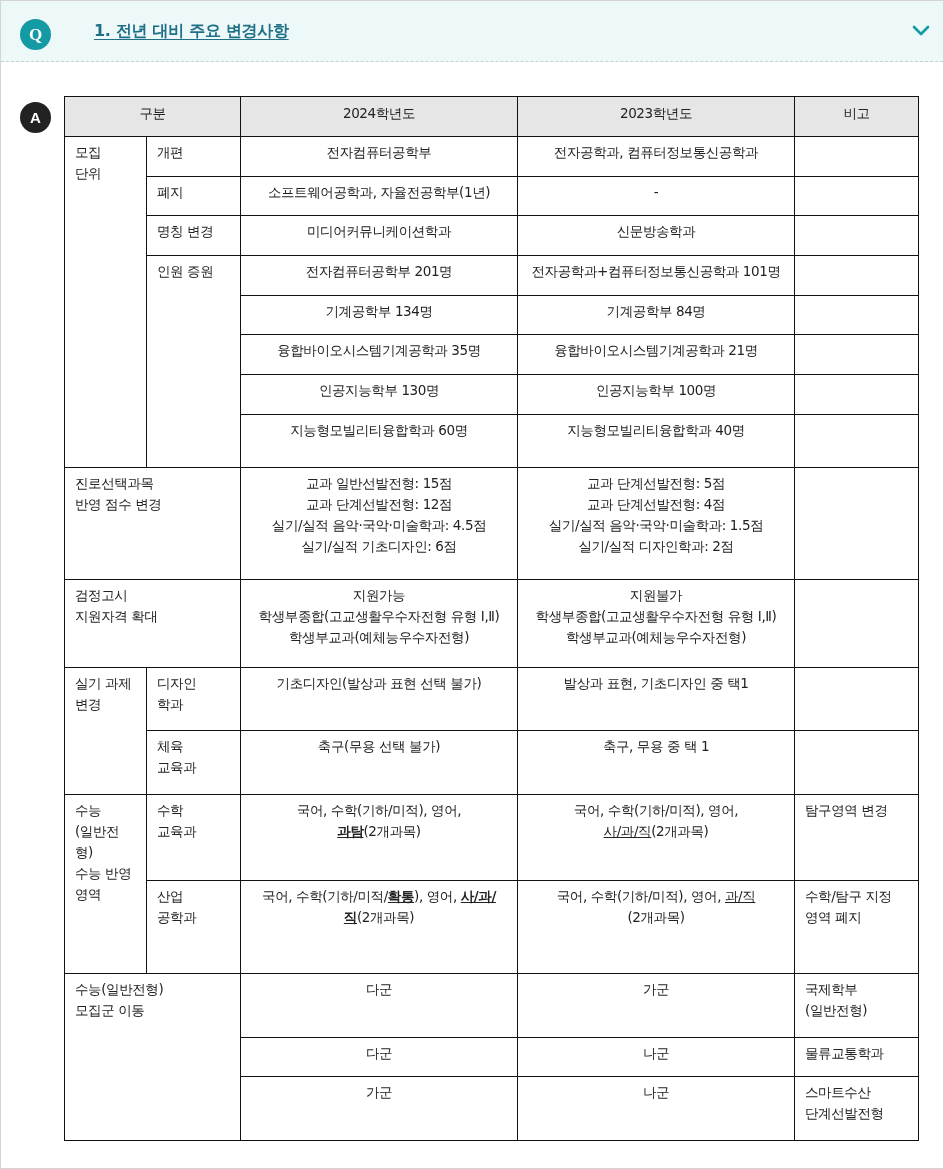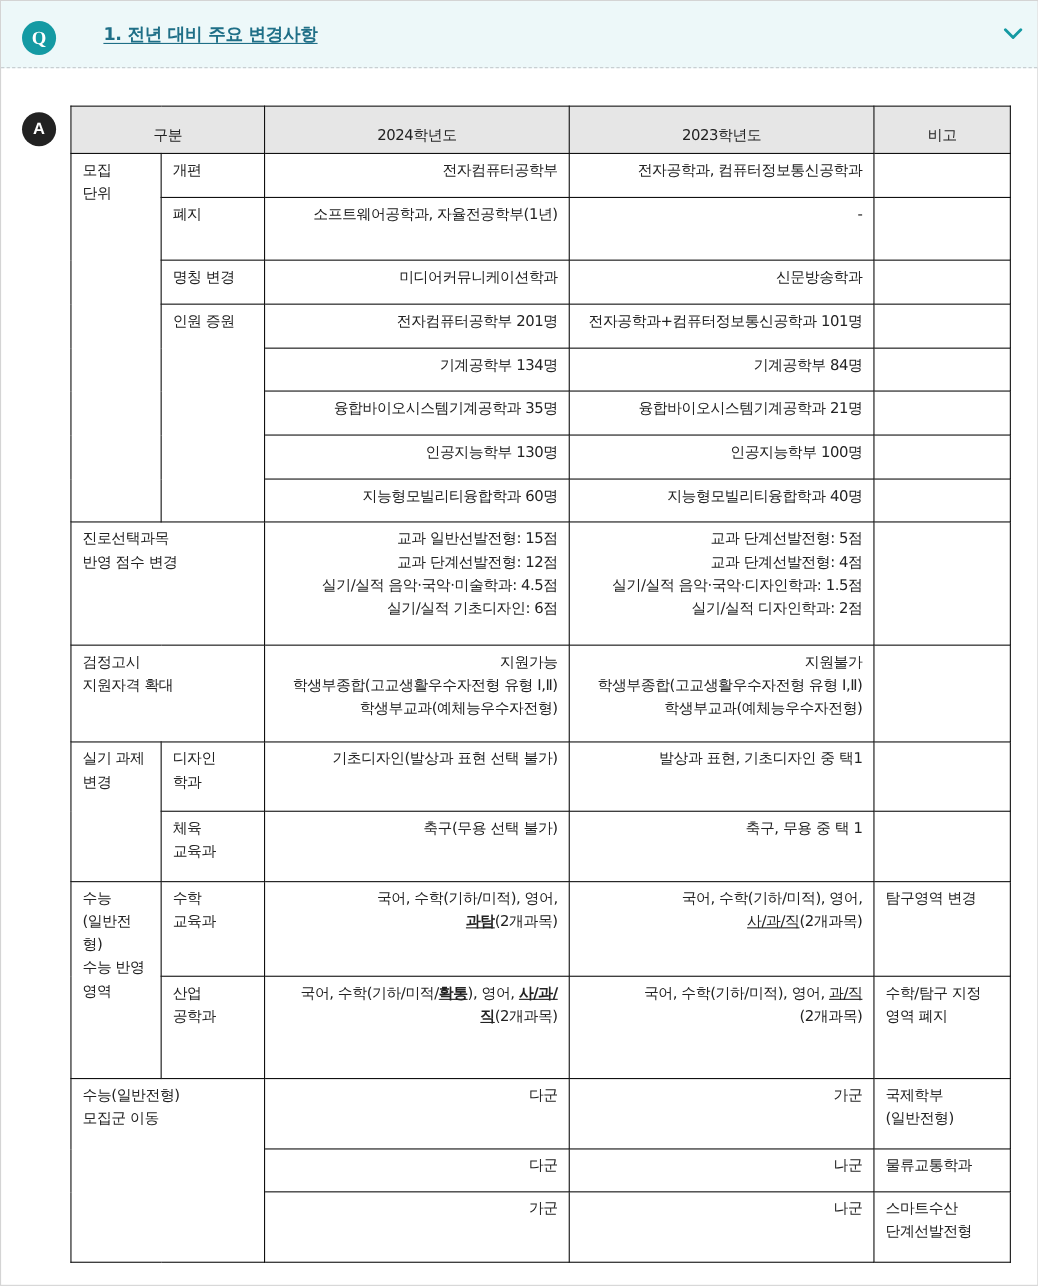--- a/index.html
+++ b/index.html
@@ -6,23 +6,23 @@
     html, body { width: 944px; height: 1169px; background: #ffffff; }
     body { font-family: "DejaVu Sans", "Liberation Sans", sans-serif; color: #222; position: relative; overflow: hidden; }
     .frame { position: absolute; left: 0; top: 0; width: 944px; height: 1169px; border: 1px solid #d4d4d4; }
     .qbar { position: absolute; left: 1px; top: 1px; width: 942px; height: 61px; background: #edf8f9; border-bottom: 1px dashed #c8cfd2; }
     .q-badge { position: absolute; left: 19px; top: 18px; width: 31px; height: 31px; border-radius: 50%; background: #149aa3; color: #fff; font-family: "Liberation Serif", serif; font-weight: bold; font-size: 17px; line-height: 31px; text-align: center; }
     .q-title { position: absolute; left: 64px; top: 20px; font-size: 16px; font-weight: bold; color: #1f6f87; text-decoration: underline; text-underline-offset: 3px; letter-spacing: -0.3px; margin-left: 29px; }
     .chev { position: absolute; left: 910px; top: 22px; width: 20px; height: 16px; cursor: pointer; }
     .a-badge { position: absolute; left: 20px; top: 102px; width: 31px; height: 31px; border-radius: 50%; background: #222; color: #fff; font-family: "Liberation Sans", sans-serif; font-weight: bold; font-size: 15px; line-height: 31px; text-align: center; }
     table.main { position: absolute; left: 64px; top: 96px; width: 854px; border-collapse: collapse; table-layout: fixed; font-size: 13.5px; letter-spacing: -0.4px; }
     table.main td, table.main th { border: 1px solid #111; vertical-align: top; line-height: 21px; padding: 5px 10px; }
-    table.main th { background: #e6e6e6; font-weight: normal; text-align: center; height: 40px; padding-top: 16px; }
+    table.main th { background: #e6e6e6; font-weight: normal; text-align: center; height: 40px; padding-top: 6px; }
     td.c { text-align: left; }
-    td.l { text-align: right; }
+    td.l { text-align: center; }
     .u { text-decoration: underline; }
     .ub { text-decoration: underline; font-weight: bold; }
     .line { display: block; }
   </style>
 </head>
 <body>
 
 <div class="frame"></div>
 
 <div class="qbar">
@@ -56,21 +56,21 @@
     <tr style="height:40px">
       <td class="c" rowspan="8">
         <span class="line">모집</span>
         <span class="line">단위</span>
       </td>
       <td class="c">개편</td>
       <td class="l">전자컴퓨터공학부</td>
       <td class="l">전자공학과, 컴퓨터정보통신공학과</td>
       <td class="c"></td>
     </tr>
-    <tr style="height:57px">
+    <tr style="height:39px">
       <td class="c">폐지</td>
       <td class="l">소프트웨어공학과, 자율전공학부(1년)</td>
       <td class="l">-</td>
       <td class="c"></td>
     </tr>
     <tr style="height:40px">
       <td class="c">명칭 변경</td>
       <td class="l">미디어커뮤니케이션학과</td>
       <td class="l">신문방송학과</td>
       <td class="c"></td>
@@ -89,41 +89,41 @@
     <tr style="height:40px">
       <td class="l">융합바이오시스템기계공학과 35명</td>
       <td class="l">융합바이오시스템기계공학과 21명</td>
       <td class="c"></td>
     </tr>
     <tr style="height:40px">
       <td class="l">인공지능학부 130명</td>
       <td class="l">인공지능학부 100명</td>
       <td class="c"></td>
     </tr>
-    <tr style="height:39px">
+    <tr style="height:53px">
       <td class="l">지능형모빌리티융합학과 60명</td>
       <td class="l">지능형모빌리티융합학과 40명</td>
       <td class="c"></td>
     </tr>
 
     <tr style="height:112px">
       <td class="c" colspan="2">
         <span class="line">진로선택과목</span>
         <span class="line">반영 점수 변경</span>
       </td>
       <td class="l">
         <span class="line">교과 일반선발전형: 15점</span>
         <span class="line">교과 단계선발전형: 12점</span>
         <span class="line">실기/실적 음악·국악·미술학과: 4.5점</span>
         <span class="line">실기/실적 기초디자인: 6점</span>
       </td>
       <td class="l">
         <span class="line">교과 단계선발전형: 5점</span>
         <span class="line">교과 단계선발전형: 4점</span>
-        <span class="line">실기/실적 음악·국악·디자인학과: 1.5점</span>
+        <span class="line">실기/실적 음악·국악·미술학과: 1.5점</span>
         <span class="line">실기/실적 디자인학과: 2점</span>
       </td>
       <td class="c"></td>
     </tr>
 
     <tr style="height:88px">
       <td class="c" colspan="2">
         <span class="line">검정고시</span>
         <span class="line">지원자격 확대</span>
       </td>

